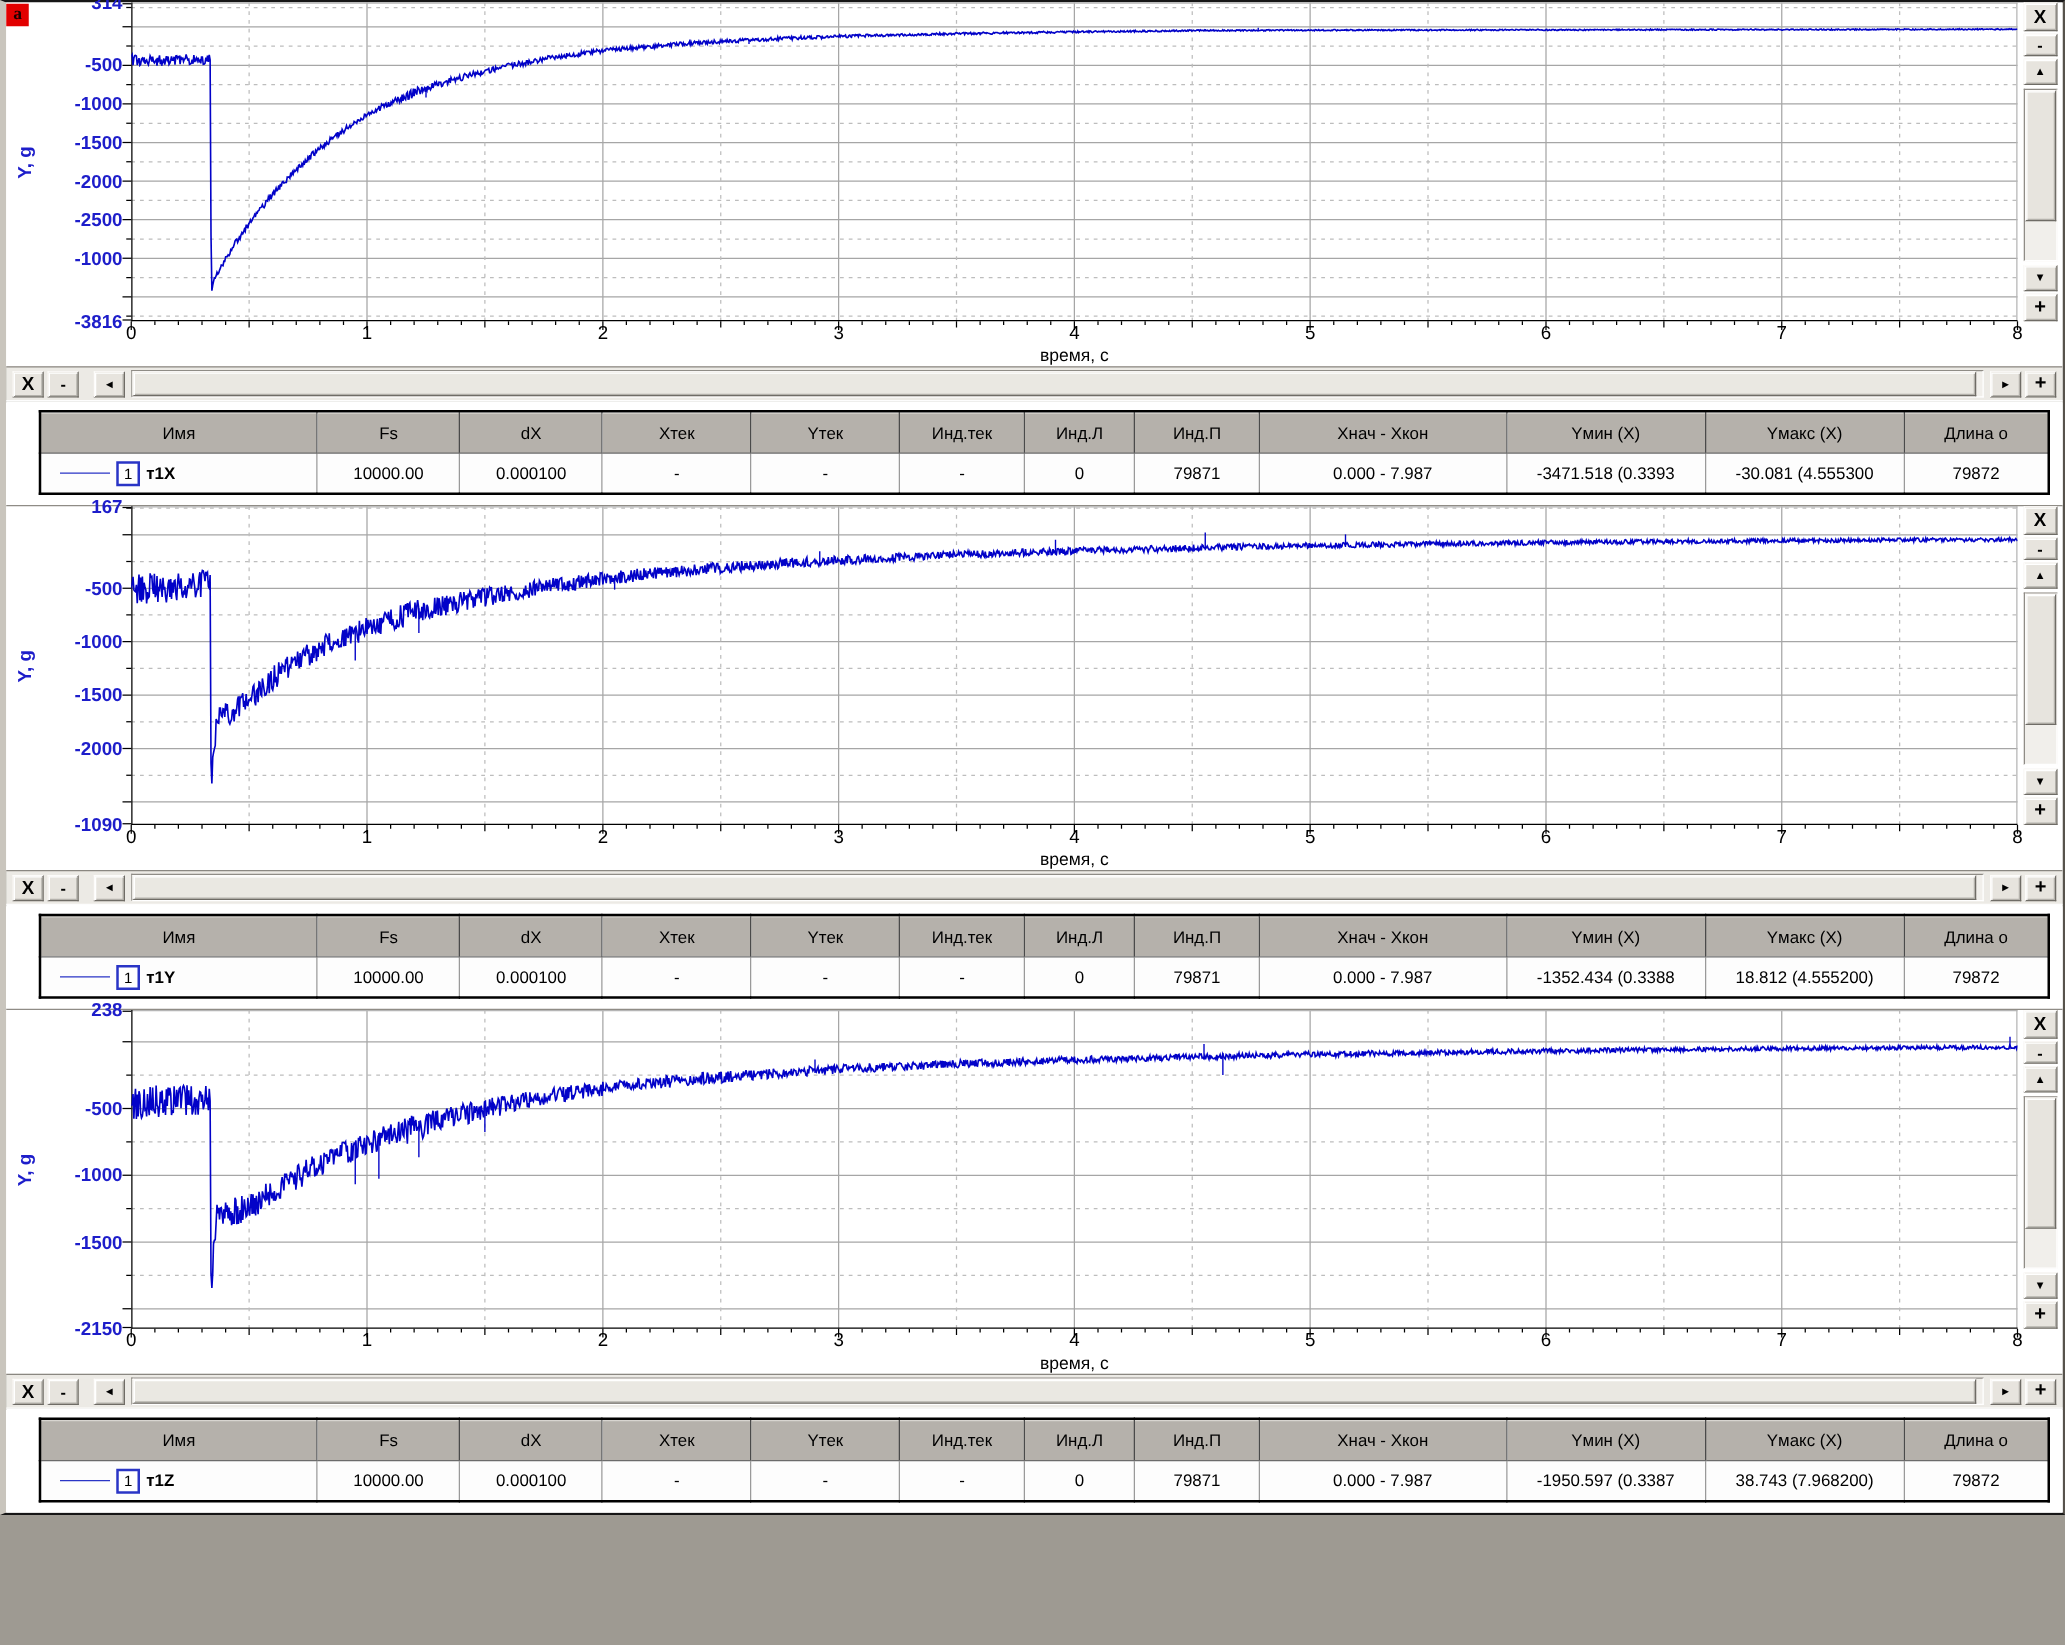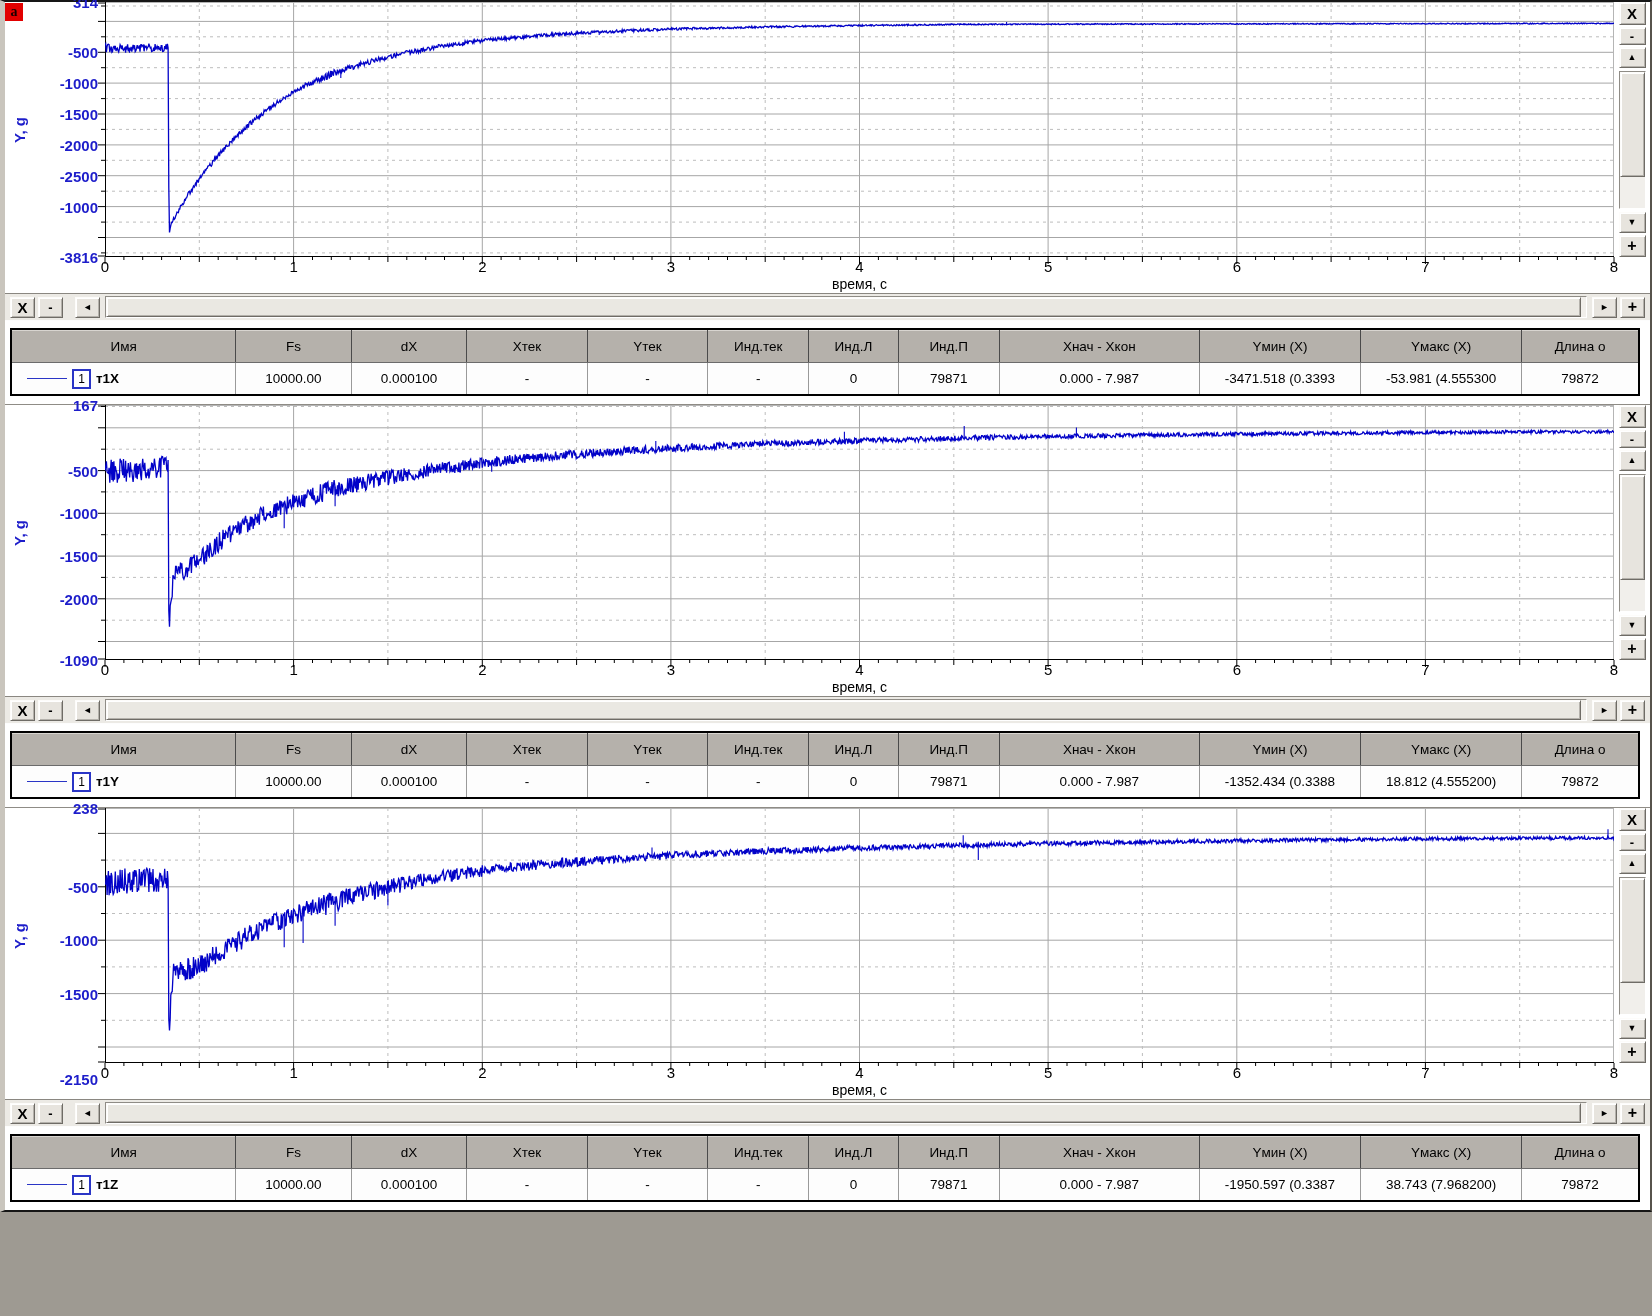--- a/index.html
+++ b/index.html
@@ -41,21 +41,21 @@
 .vtrack{flex:1 1 auto;width:25px;background:#f1efeb;border:1px solid;border-color:#8f8c86 #fff #fff #8f8c86;position:relative;margin:1px 0;}
 .vthumb{position:absolute;left:0;right:0;top:0;height:76%;background:#e7e4de;
   border:1px solid;border-color:#fdfcfa #6f6c66 #6f6c66 #fdfcfa;box-shadow:inset 1px 1px 0 #fff, inset -1px -1px 0 #b4b1ab;}
 .hscroll{display:flex;align-items:center;gap:3px;height:28px;box-sizing:border-box;padding:2px 5px;
   background:#eceae5;border-top:1px solid #8a8781;border-bottom:1px solid #fdfdfd;box-shadow:0 1px 0 #8a8781;}
 .hscroll .btn{width:25px;height:21px;}
 .hscroll .gap{width:6px;}
 .htrack{flex:1 1 auto;height:20px;background:#f1efeb;border:1px solid;border-color:#8f8c86 #fff #fff #8f8c86;position:relative;margin:0 2px;}
 .hthumb{position:absolute;top:0;bottom:0;left:0;width:99.5%;background:#eae8e2;
   border:1px solid;border-color:#fdfcfa #6f6c66 #6f6c66 #fdfcfa;box-shadow:inset 1px 1px 0 #fff, inset -1px -1px 0 #b4b1ab;}
-.tablewrap{padding:7px 10px 8px 5px;background:#fff;}
+.tablewrap{padding:7px 10px 8px 26px;background:#fff;}
 .dtable{width:100%;border-collapse:collapse;border:2px solid #000;table-layout:fixed;}
 .dtable th{height:30px;background:#b5b1ab;font-weight:normal;font-size:13.5px;color:#000;
   border-right:1px solid #4a4a4a;border-bottom:1px solid #6b6b6b;box-shadow:inset 0 1px 0 #d8d5d0;white-space:nowrap;overflow:hidden;}
 .dtable td{height:29px;background:#fdfdfd;font-size:13.5px;color:#000;text-align:center;
   border-right:1px solid #9a9a9a;white-space:nowrap;overflow:hidden;}
 .namecell{text-align:left !important;}
 .nameflex{display:flex;align-items:center;gap:5px;padding-left:14px;}
 .legline{display:inline-block;width:40px;height:1px;background:#2a35c6;}
 .legbox{display:inline-flex;align-items:center;justify-content:center;width:15px;height:16px;
   border:2px solid #2a35c6;background:#fff;font-size:12px;color:#000;}
@@ -313,21 +313,21 @@
                 </td>
                 <td>10000.00</td>
                 <td>0.000100</td>
                 <td>-</td>
                 <td>-</td>
                 <td>-</td>
                 <td>0</td>
                 <td>79871</td>
                 <td>0.000 - 7.987</td>
                 <td>-3471.518 (0.3393</td>
-                <td>-53.981 (4.555300</td>
+                <td>-30.081 (4.555300</td>
                 <td>79872</td>
               </tr>
             </tbody>
       </table>
     </div>
   </section>
 
   <section class="panel">
     <div class="chart-body">
       <div class="y-axis">
@@ -579,21 +579,21 @@
   </section>
 
   <section class="panel">
     <div class="chart-body">
       <div class="y-axis">
         <span class="y-axis-title">Y, g</span>
       <span class="ylab" style="top: -8px;">238</span>
             <span class="ylab" style="top: 70.8065px;">-500</span>
             <span class="ylab" style="top: 124.198px;">-1000</span>
             <span class="ylab" style="top: 177.59px;">-1500</span>
-            <span class="ylab" style="top: 263px;">-2150</span>
+            <span class="ylab" style="top: 247px;">-2150</span>
           </div>
       <div class="plot">
             <svg width="1509" height="255">
               <line x1="0" y1="239.0" x2="1509" y2="239.0" class="gs"></line>
               <line x1="0" y1="212.3" x2="1509" y2="212.3" class="gd"></line>
               <line x1="0" y1="185.6" x2="1509" y2="185.6" class="gs"></line>
               <line x1="0" y1="158.9" x2="1509" y2="158.9" class="gd"></line>
               <line x1="0" y1="132.2" x2="1509" y2="132.2" class="gs"></line>
               <line x1="0" y1="105.5" x2="1509" y2="105.5" class="gd"></line>
               <line x1="0" y1="78.8" x2="1509" y2="78.8" class="gs"></line>

